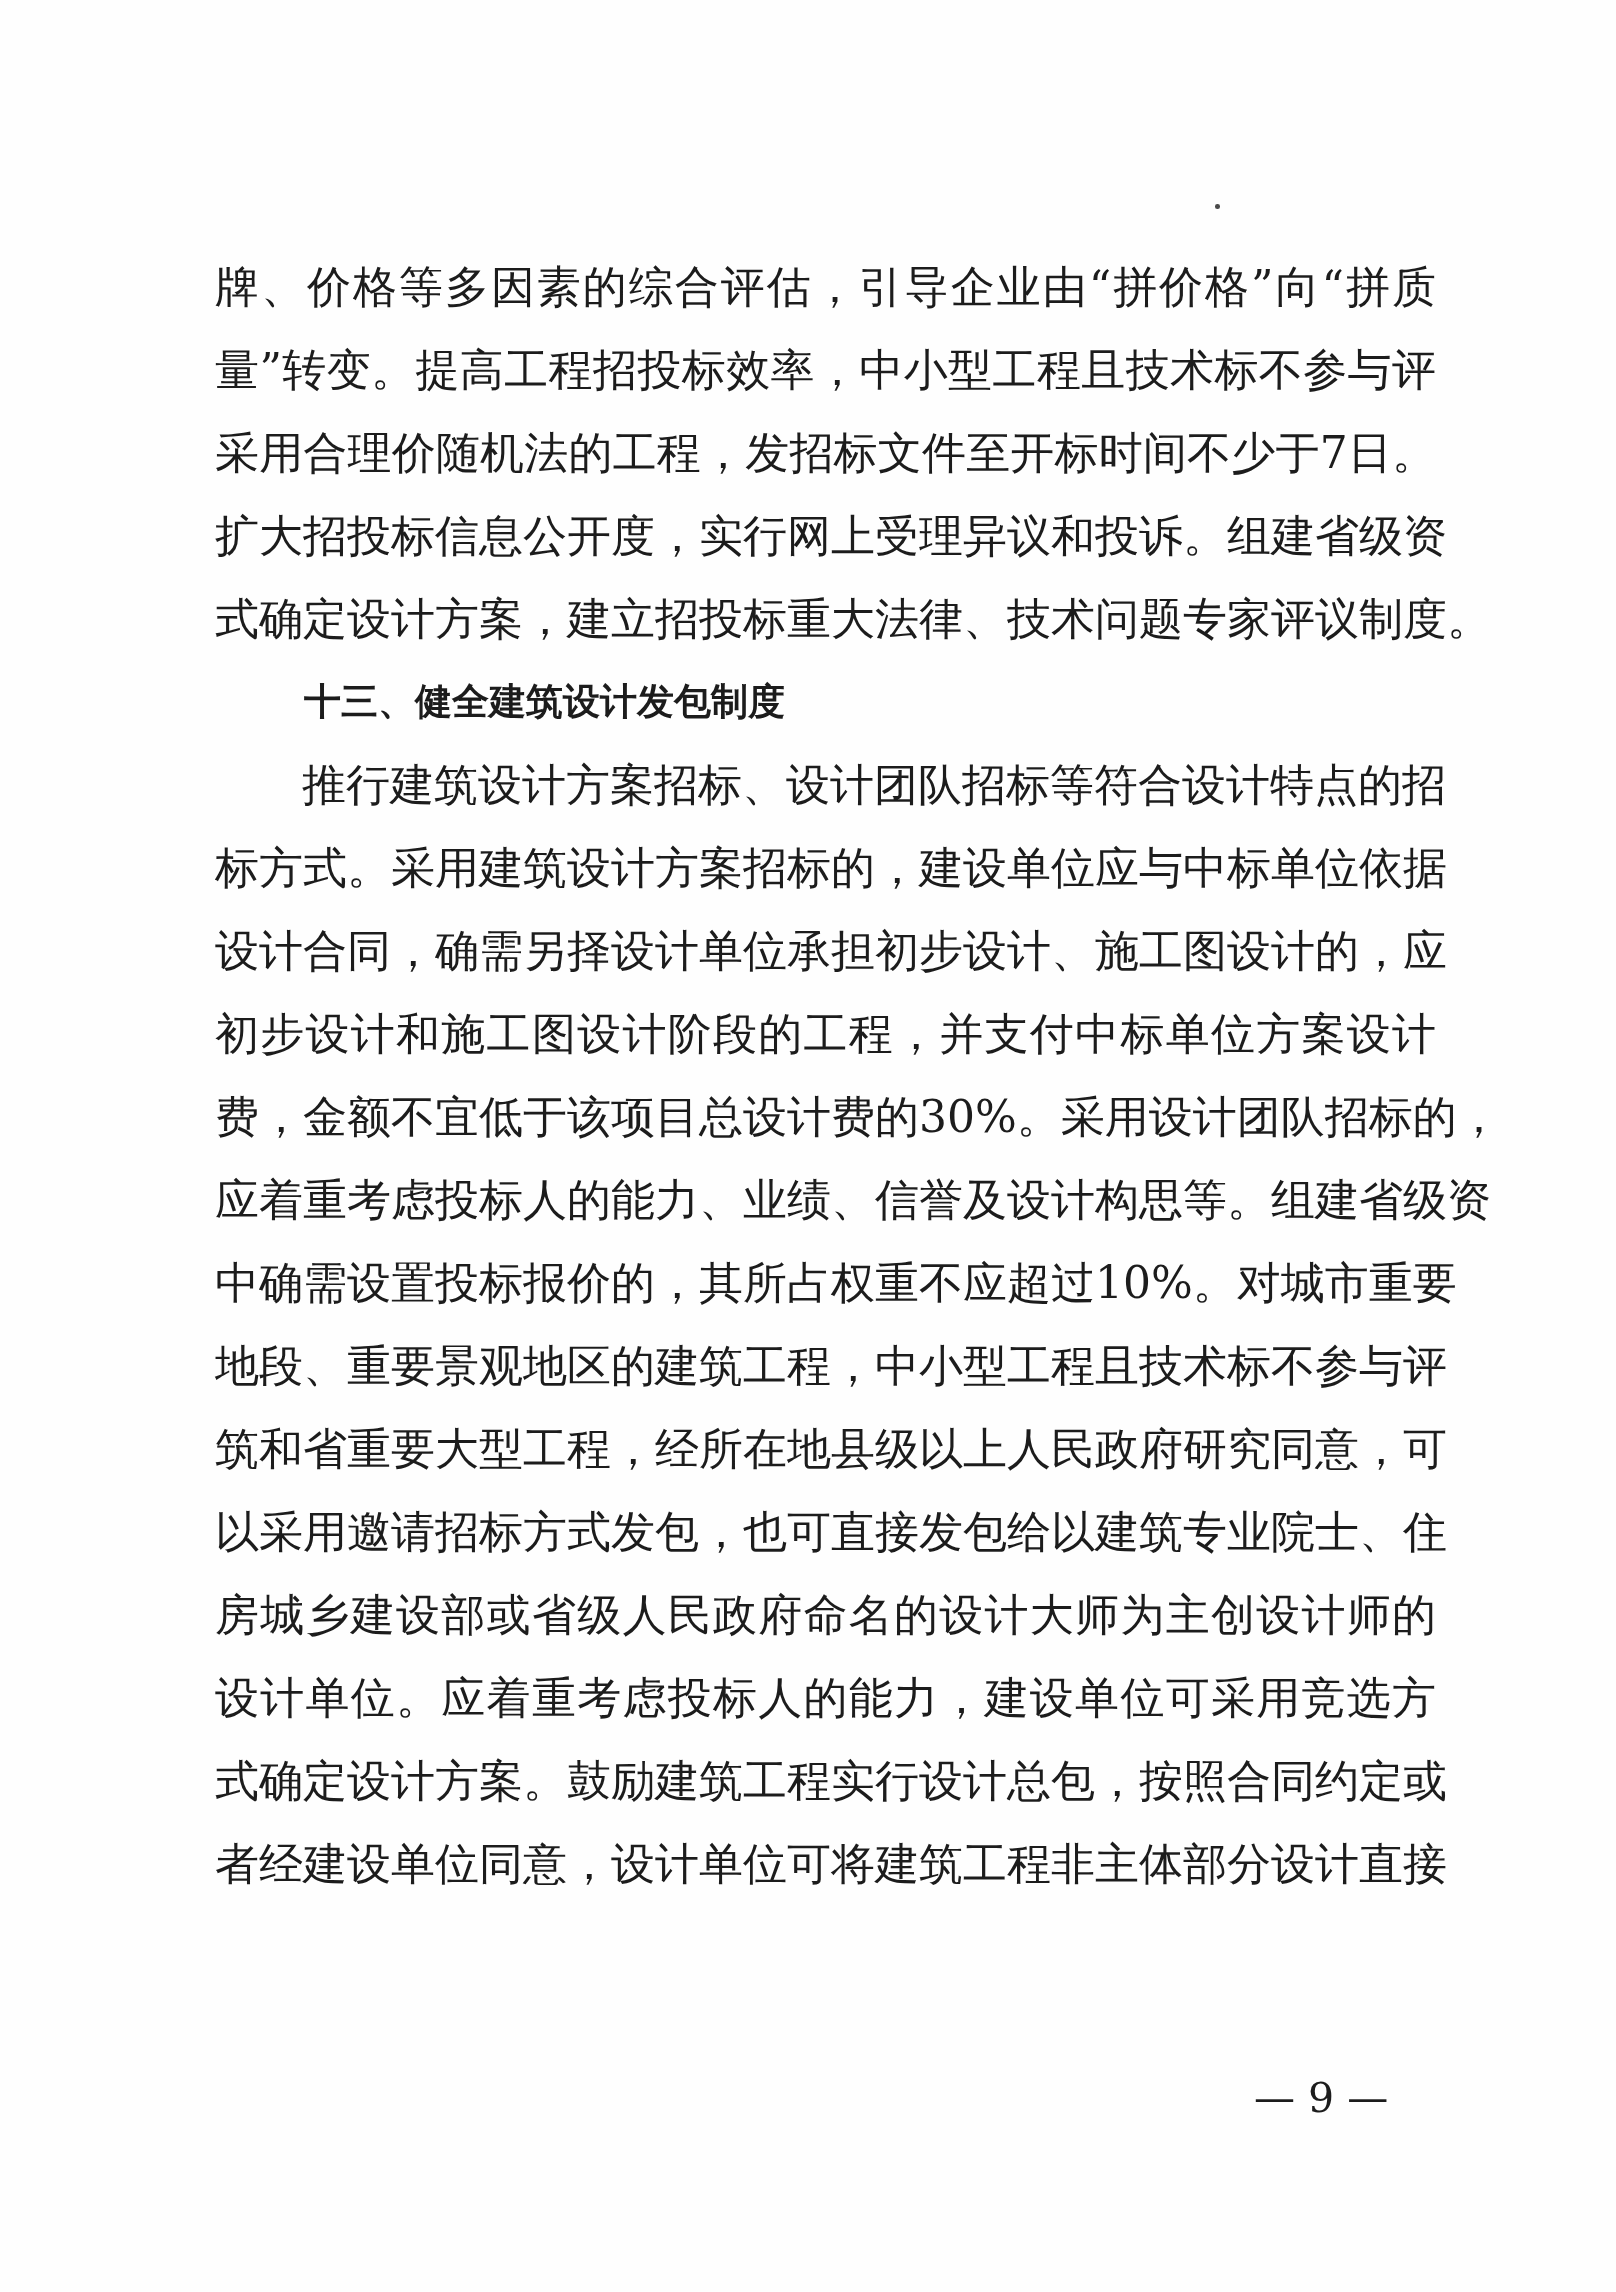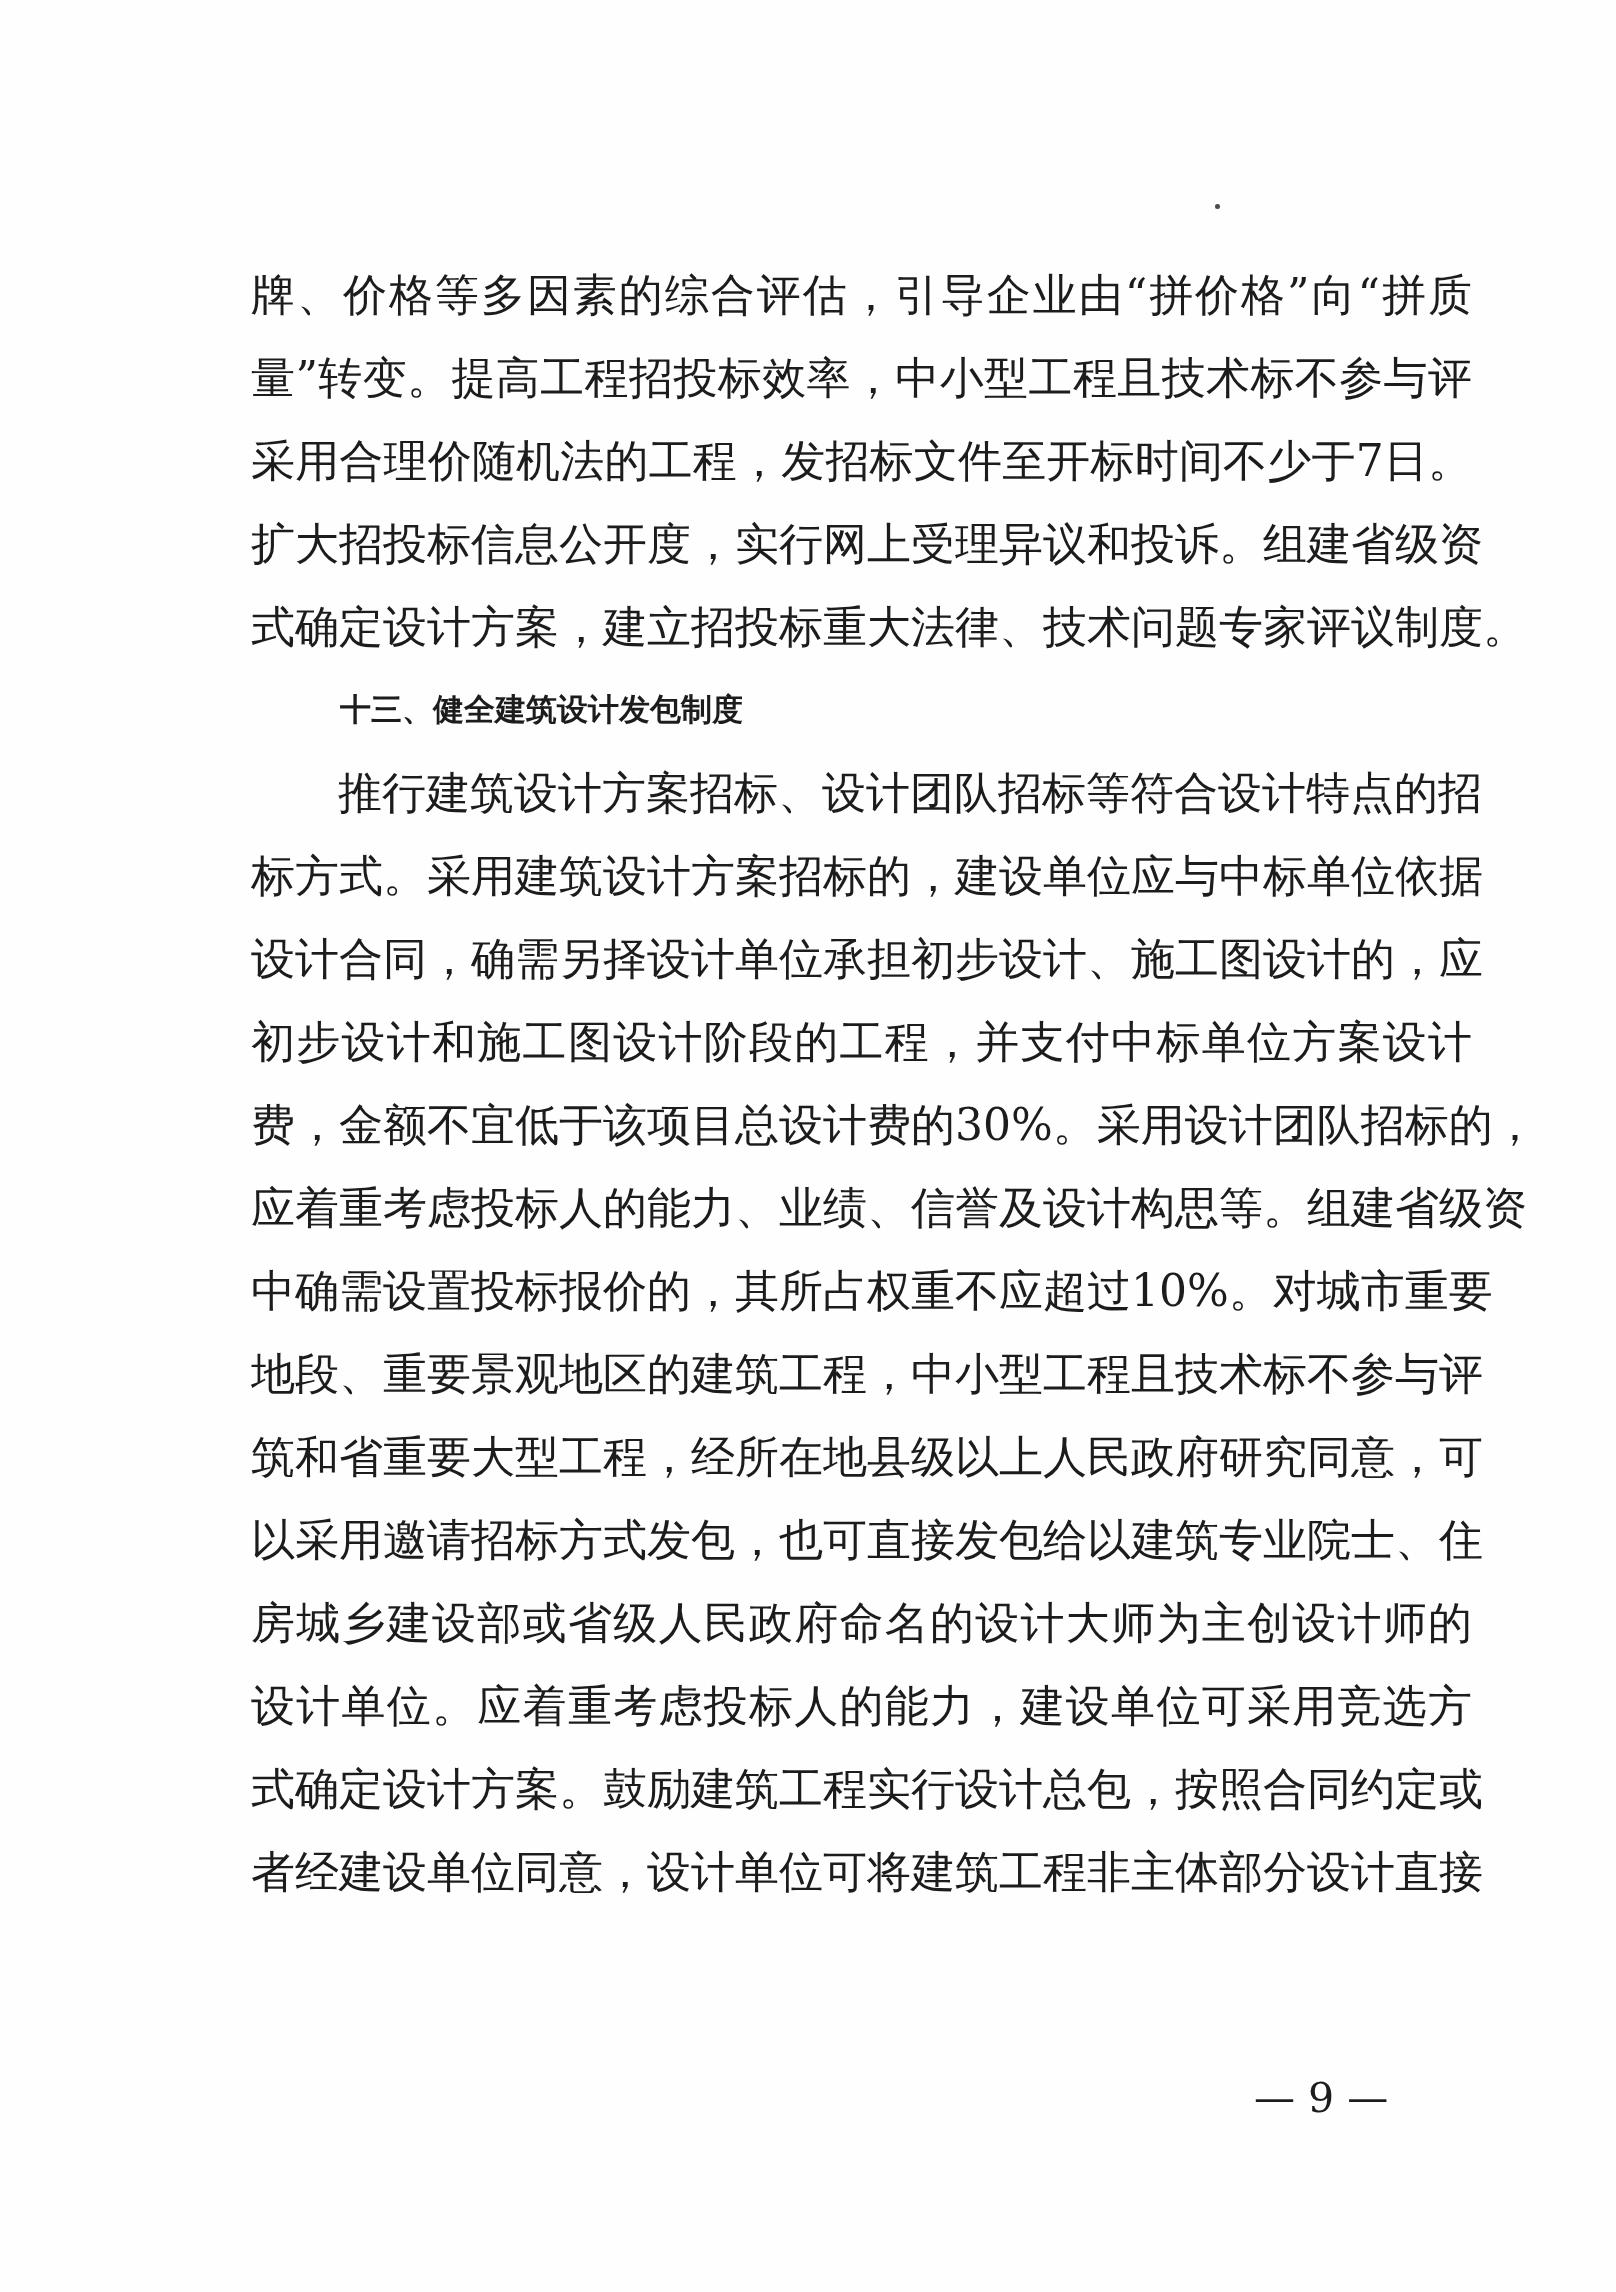--- a/index.html
+++ b/index.html
@@ -12,40 +12,39 @@
     width: 1617px;
     height: 2293px;
     background: #fefefe;
     color: #1c1c1c;
     overflow: hidden;
     font-family: "DejaVu Serif", "Liberation Serif", serif;
   }
   .text-block {
     position: absolute;
     left: 215px;
-    top: 253px;
+    top: 245px;
     width: 1221px;
-    margin-left: 36px;
   }
   .line {
     height: 83px;
     line-height: 83px;
     font-size: 44px;
     white-space: nowrap;
     text-align: justify;
     text-align-last: justify;
     letter-spacing: 0;
   }
   .line.indent {
     text-indent: 87px;
   }
   .line.heading {
     font-family: Liberation Serif, serif;
     font-weight: bold;
-    font-size: 31px;
+    font-size: 37px;
     text-align: right;
     text-align-last: left;
     padding-left: 89px;
   }
   .page-number {
     position: absolute;
     left: 1254px;
     top: 2070px;
     width: 158px;
     height: 56px;

